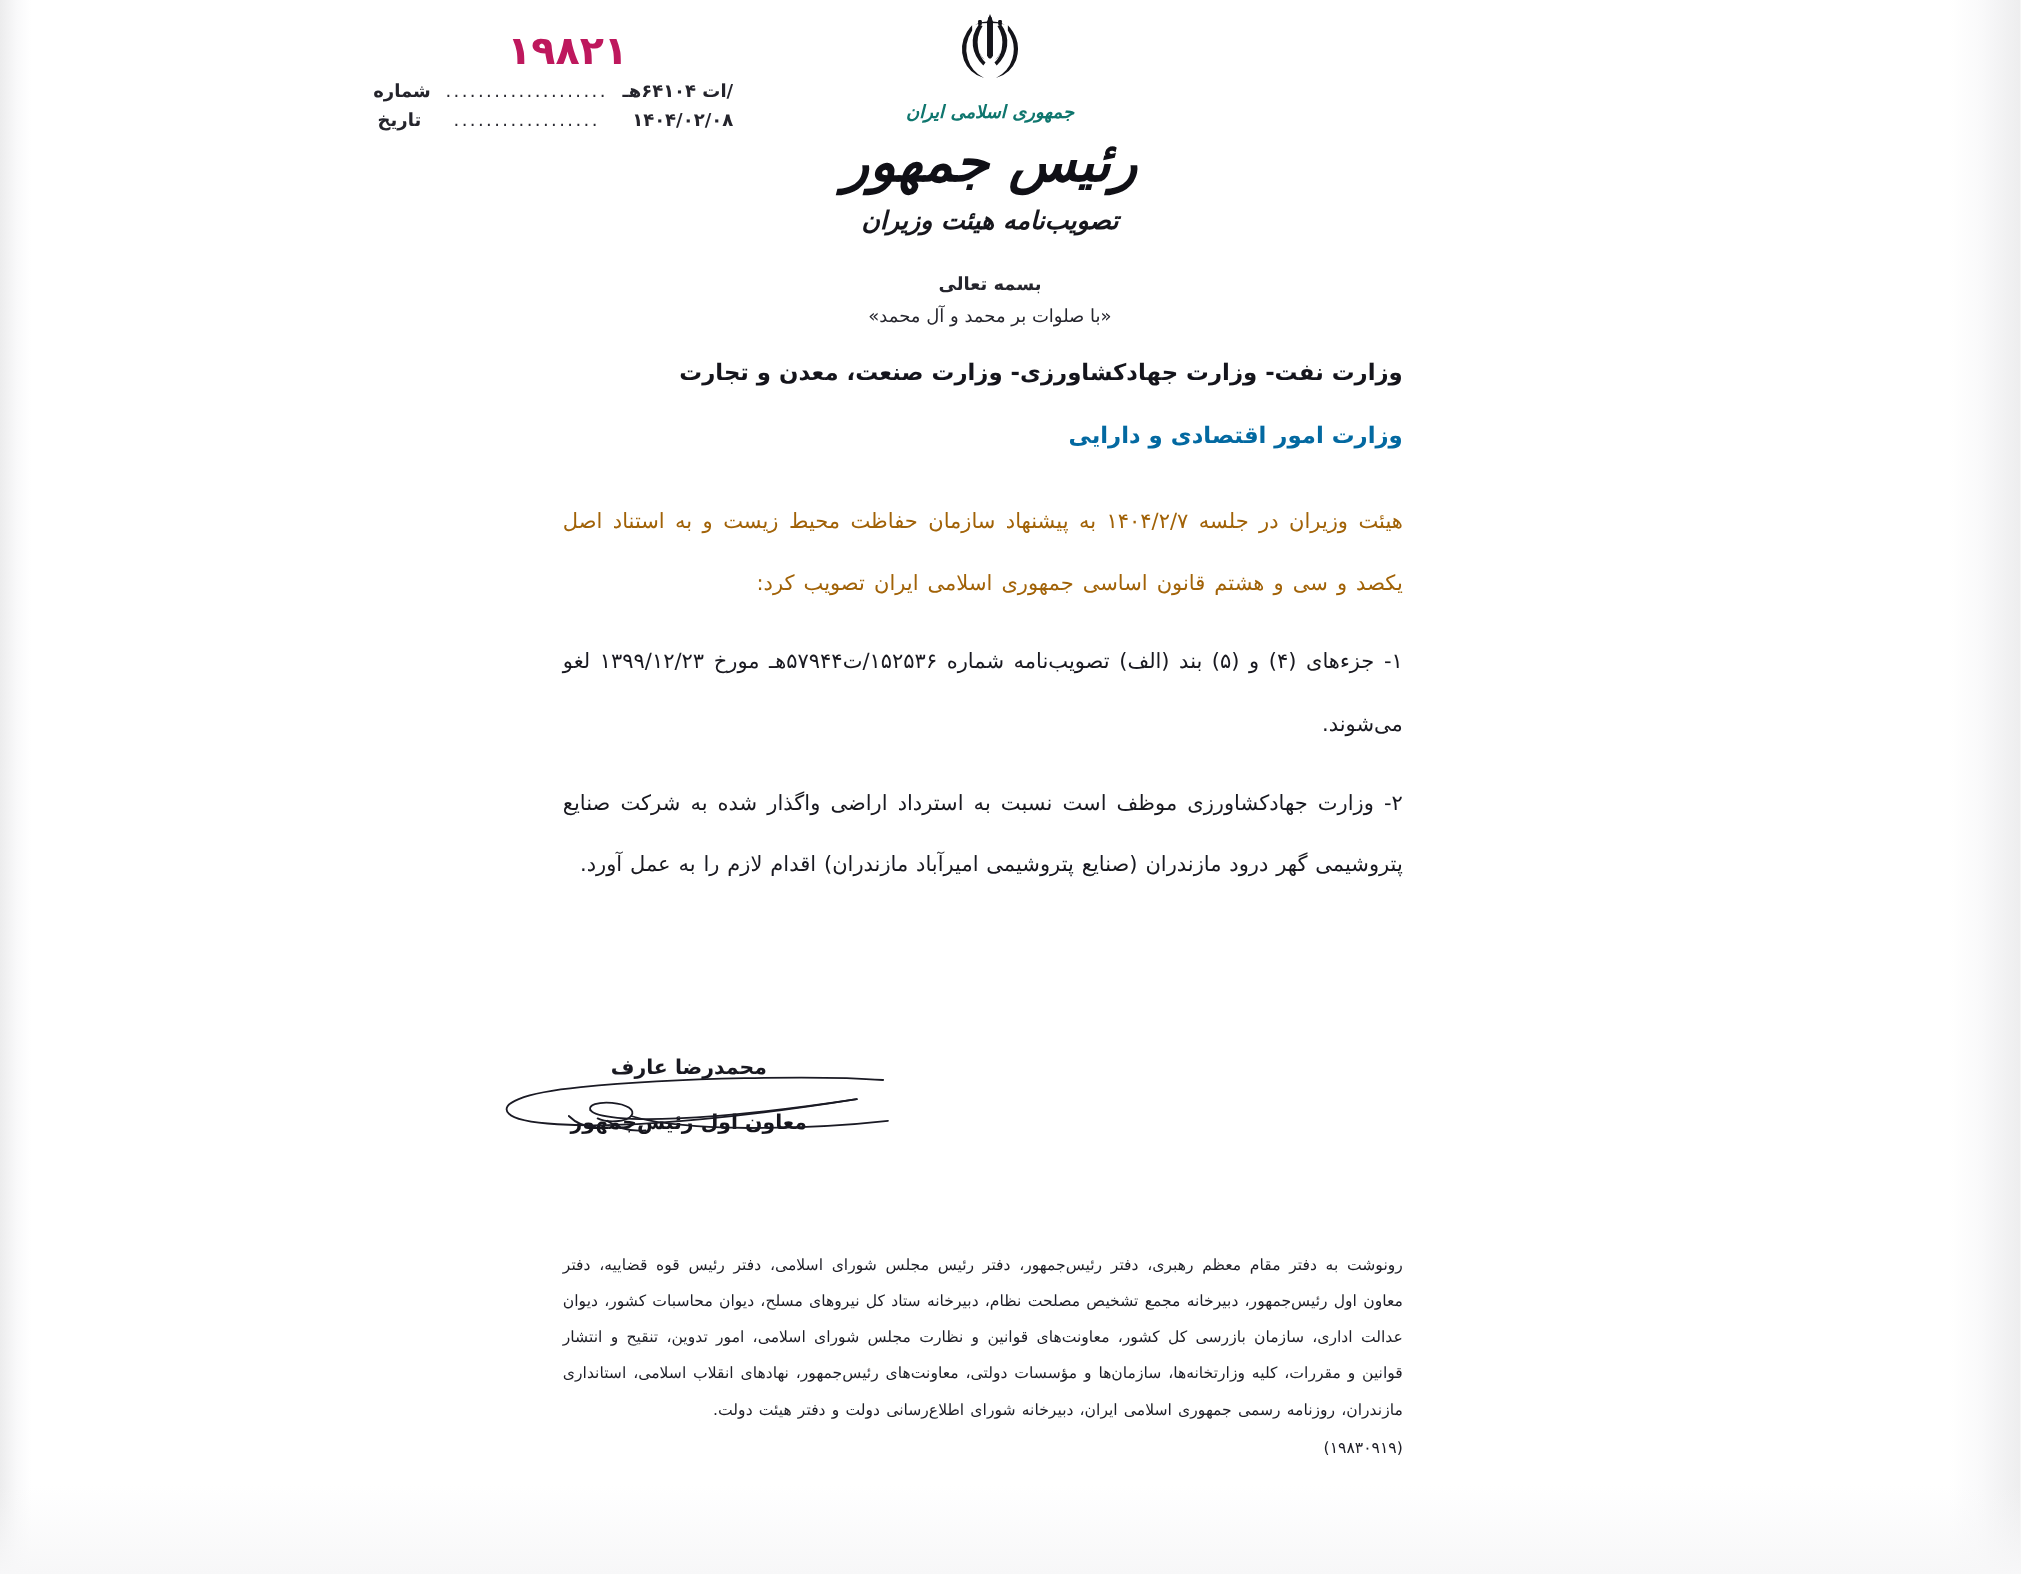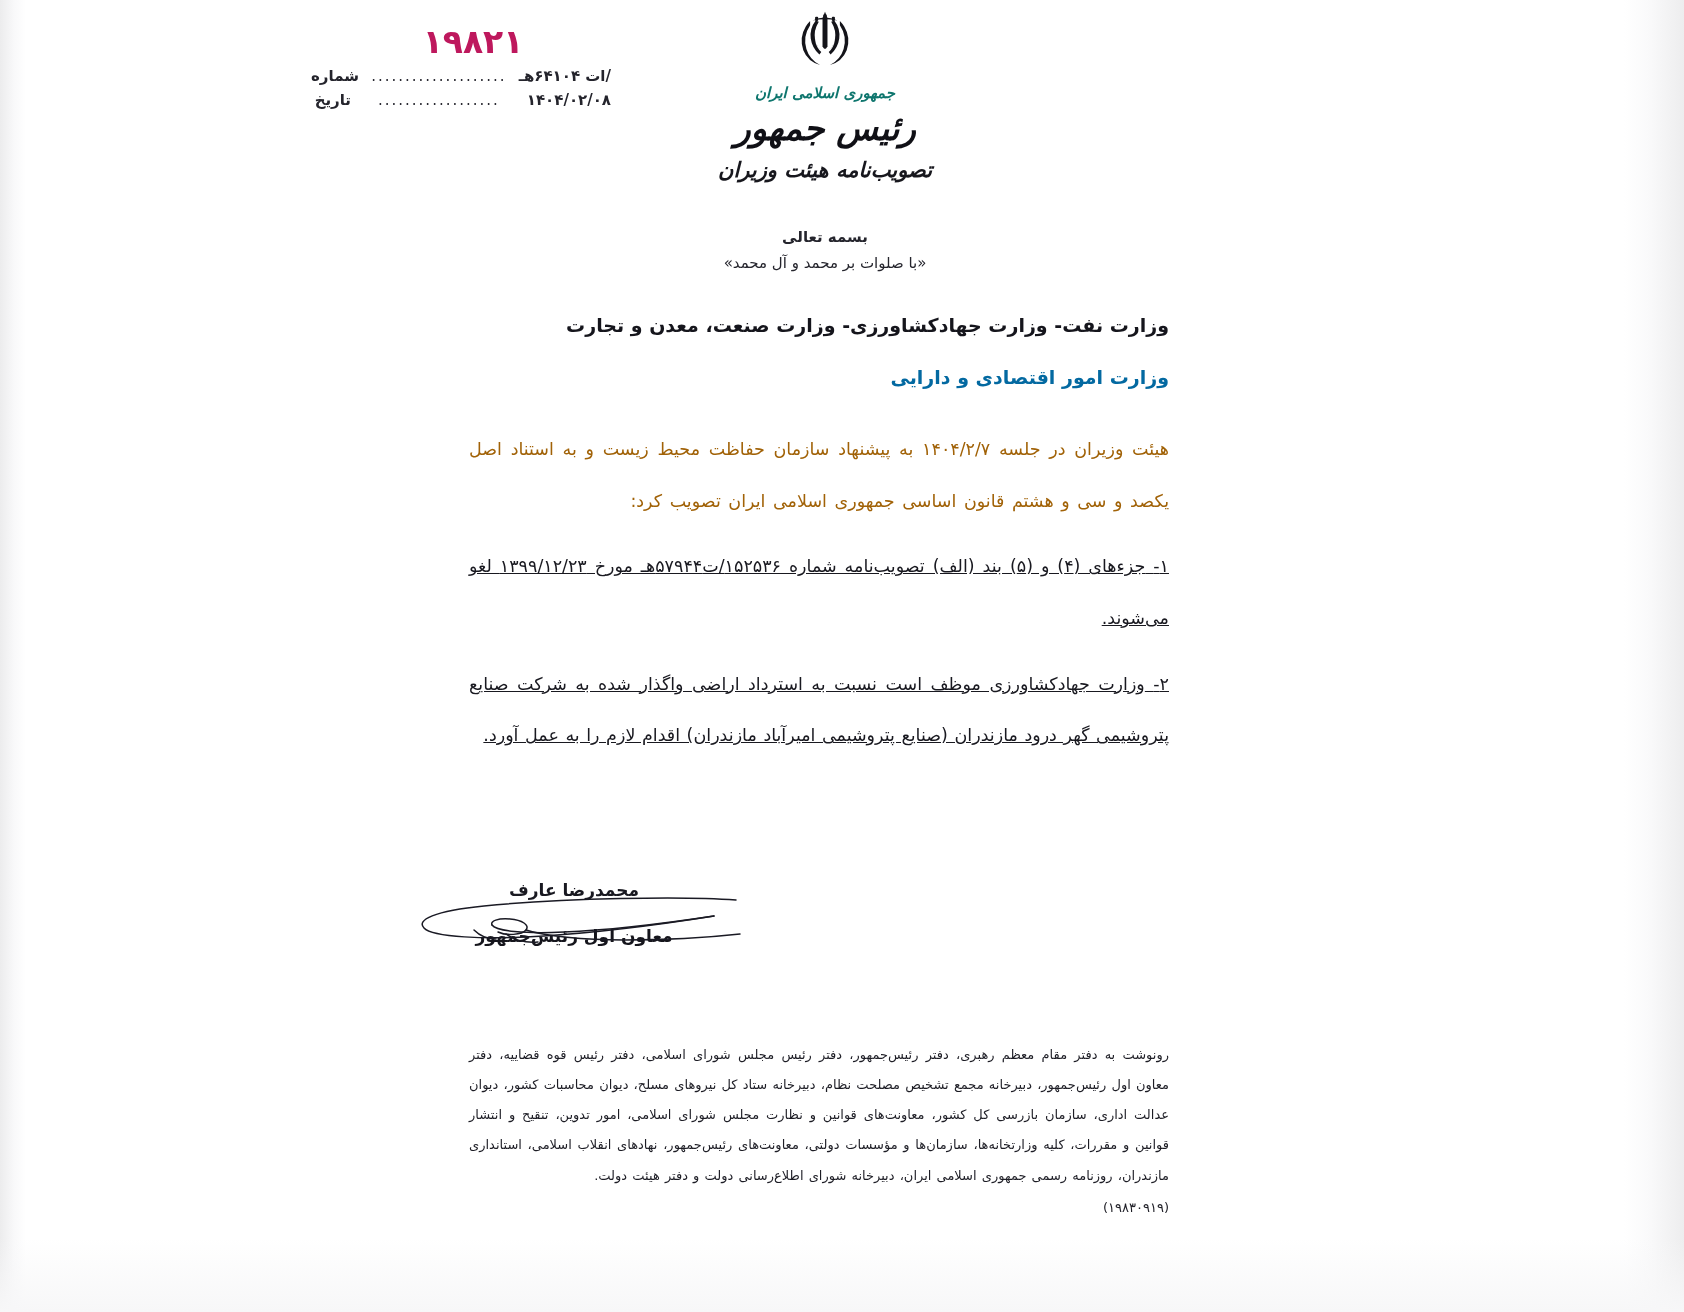--- a/index.html
+++ b/index.html
@@ -59,21 +59,21 @@
   }
   .emblem-country {
     font-size: 15px;
     letter-spacing: 0.5px;
     margin-top: 14px;
     color: #0f766e;
     font-style: italic;
     font-weight: 600;
   }
   .emblem-president {
-    font-size: 34px;
+    font-size: 46px;
     font-weight: 700;
     font-style: italic;
     margin-top: 6px;
     color: #101016;
     letter-spacing: 1px;
   }
   .emblem-doctype {
     font-size: 21px;
     font-weight: 600;
     font-style: italic;
@@ -139,21 +139,21 @@
     font-weight: 600;
   }
   .invocation-2 {
     font-size: 15px;
     margin-top: 8px;
   }
 
   
   .body-area {
     position: absolute;
-    top: 303px;
+    top: 289px;
     right: 455px;
     width: 700px;
     text-align: justify;
     text-align-last: right;
     margin-left: 40px;
   }
   .addressee {
     font-size: 19px;
     font-weight: 700;
     text-align: center;
@@ -179,21 +179,20 @@
     word-spacing: 2px;
   }
   .clause {
     margin-top: 14px;
     font-size: 17.5px;
     line-height: 2.95;
     color: #191920;
     text-align: justify;
     text-align-last: right;
     word-spacing: 1px;
-    text-decoration: underline;
   }
 
   
   .signature-block {
     position: absolute;
     top: 880px;
     right: 900px;
     width: 300px;
     text-align: center;
   }

